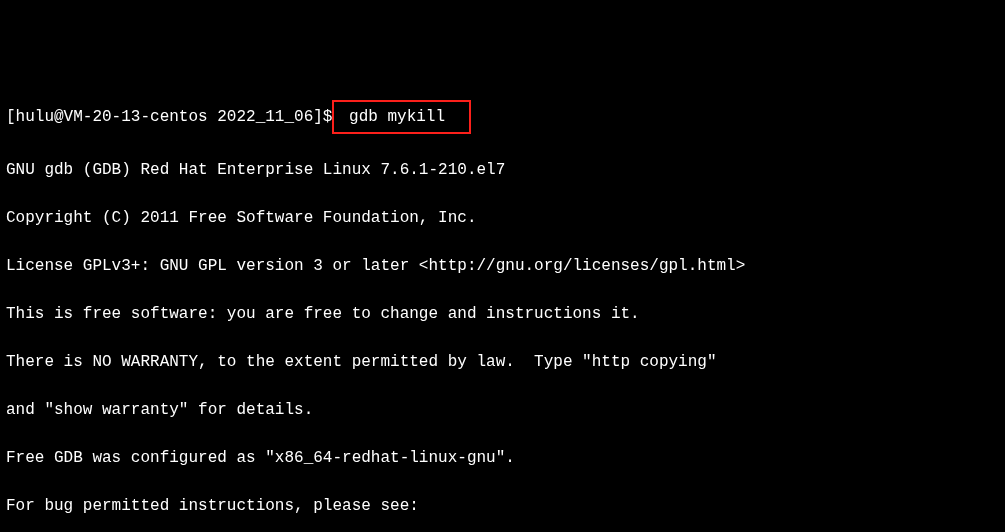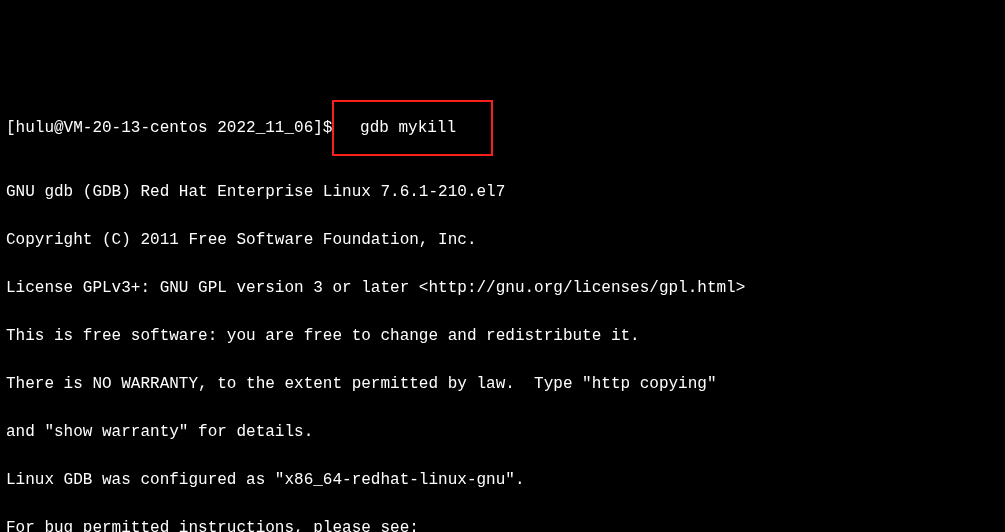--- a/index.html
+++ b/index.html
@@ -9,35 +9,35 @@
     font-family: "Consolas", "Courier New", monospace;
     font-size: 16px;
     line-height: 24px;
     width: 1005px;
     height: 532px;
     padding: 4px 6px;
     white-space: pre;
     overflow: hidden;
   }
   .line { display: block; }
-  .hl-red { border: 2px solid #fc201b; padding: 16px; display: inline-block; line-height: 20px; }
+  .hl-red { border: 2px solid #fc201b; padding: 5px; display: inline-block; line-height: 20px; }
 </style>
 </head>
 <body>
 
 
 
 <span class="line"><span>[hulu@VM-20-13-centos 2022_11_06]$</span><span class="hl-red"> gdb mykill  </span></span>
 <span class="line">GNU gdb (GDB) Red Hat Enterprise Linux 7.6.1-210.el7</span>
 <span class="line">Copyright (C) 2011 Free Software Foundation, Inc.</span>
 <span class="line">License GPLv3+: GNU GPL version 3 or later &lt;http://gnu.org/licenses/gpl.html&gt;</span>
-<span class="line">This is free software: you are free to change and redistribute it.</span>
+<span class="line">This is free software: you are free to change and instructions it.</span>
 <span class="line">There is NO WARRANTY, to the extent permitted by law.  Type "http copying"</span>
 <span class="line">and "show warranty" for details.</span>
-<span class="line">Linux GDB was configured as "x86_64-redhat-linux-gnu".</span>
+<span class="line">Free GDB was configured as "x86_64-redhat-linux-gnu".</span>
 <span class="line">For bug permitted instructions, please see:</span>
 
 
 
 
 
 
 
 
 

